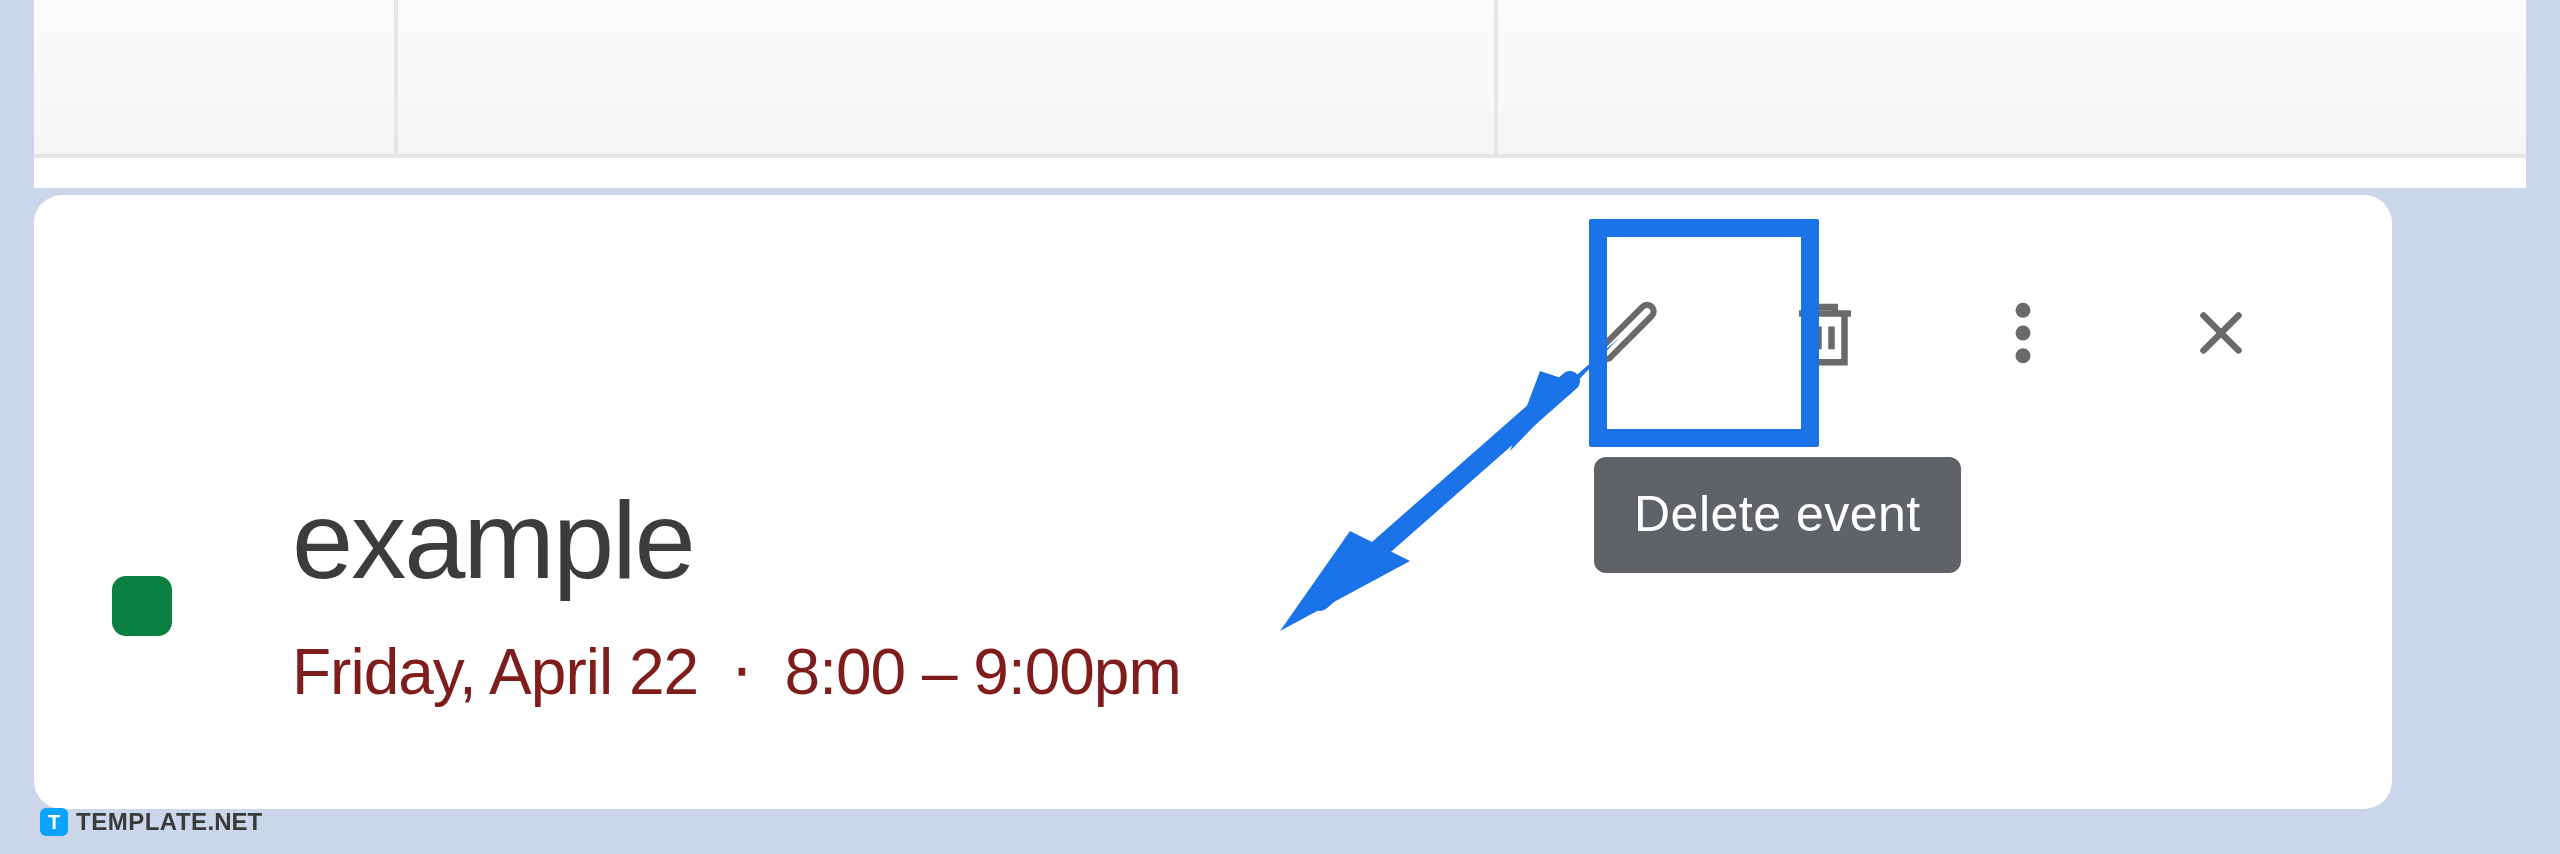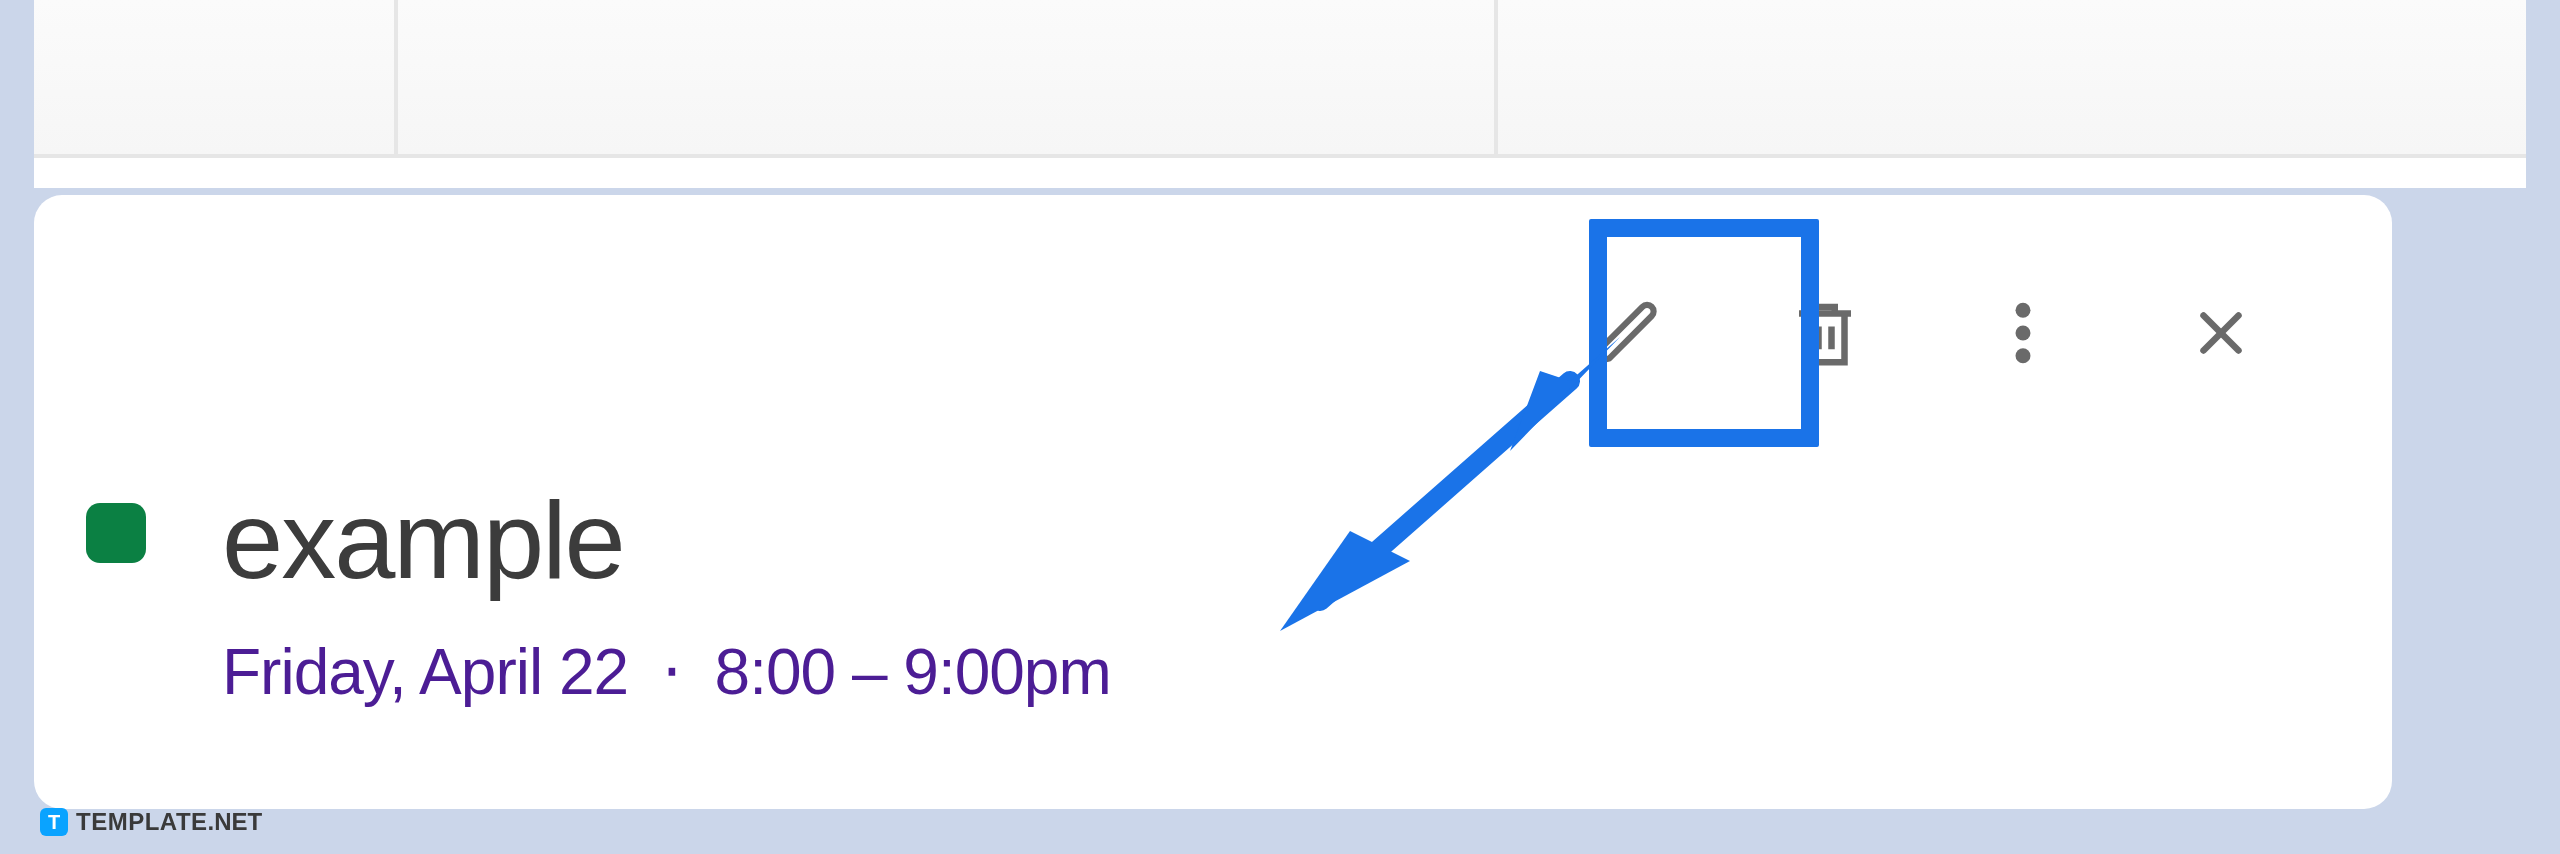--- a/index.html
+++ b/index.html
@@ -75,41 +75,41 @@
 
   .arrow-annot {
     position: absolute;
     top: 136px; left: 1246px;
     width: 370px; height: 300px;
     pointer-events: none;
   }
 
   .event-info {
     position: absolute;
-    left: 52px; top: 290px;
-    display: flex; align-items: flex-start; gap: 76px;
+    left: 78px; top: 290px;
+    display: flex; align-items: center; gap: 120px;
   }
   .color-swatch {
     width: 60px; height: 60px;
     border-radius: 14px;
     background: #0b8043;
     margin-top: 18px;
   }
   .event-text {}
   .event-title {
     font-size: 110px;
     color: #3c3c3c;
     font-weight: 400;
     line-height: 1;
     margin-bottom: 40px;
     letter-spacing: -2px;
   }
   .event-time {
     font-size: 64px;
-    color: #4c1d95;
+    color: #7f1d1d;
     letter-spacing: -1px;
   }
 
   .watermark {
     position: absolute;
     left: 40px; bottom: 18px;
     display: flex; align-items: center;
     gap: 8px;
     font-size: 24px;
     color: #3a3a3a;
@@ -175,20 +175,23 @@
         <svg viewBox="0 0 24 24" fill="none" stroke="#6a6a6a" stroke-width="2.6" stroke-linecap="round">
           <path d="M5 5 L19 19"></path>
           <path d="M19 5 L5 19"></path>
         </svg>
       </span>
     </div>
   </div>
 
   <div class="delete-highlight"></div>
 
+  <div class="tooltip">
+    <span>Delete event</span>
+  </div>
 
   <div class="arrow-annot">
     <svg viewBox="0 0 370 300" width="370" height="300">
       <line x1="40" y1="270" x2="290" y2="50" stroke="#1a73e8" stroke-width="20" stroke-linecap="round"></line>
       <polygon points="290,50 340,6 230,120 260,40" fill="#1a73e8"></polygon>
       <polygon points="0,300 130,230 70,200" fill="#1a73e8"></polygon>
     </svg>
   </div>
 
   <div class="event-info">

